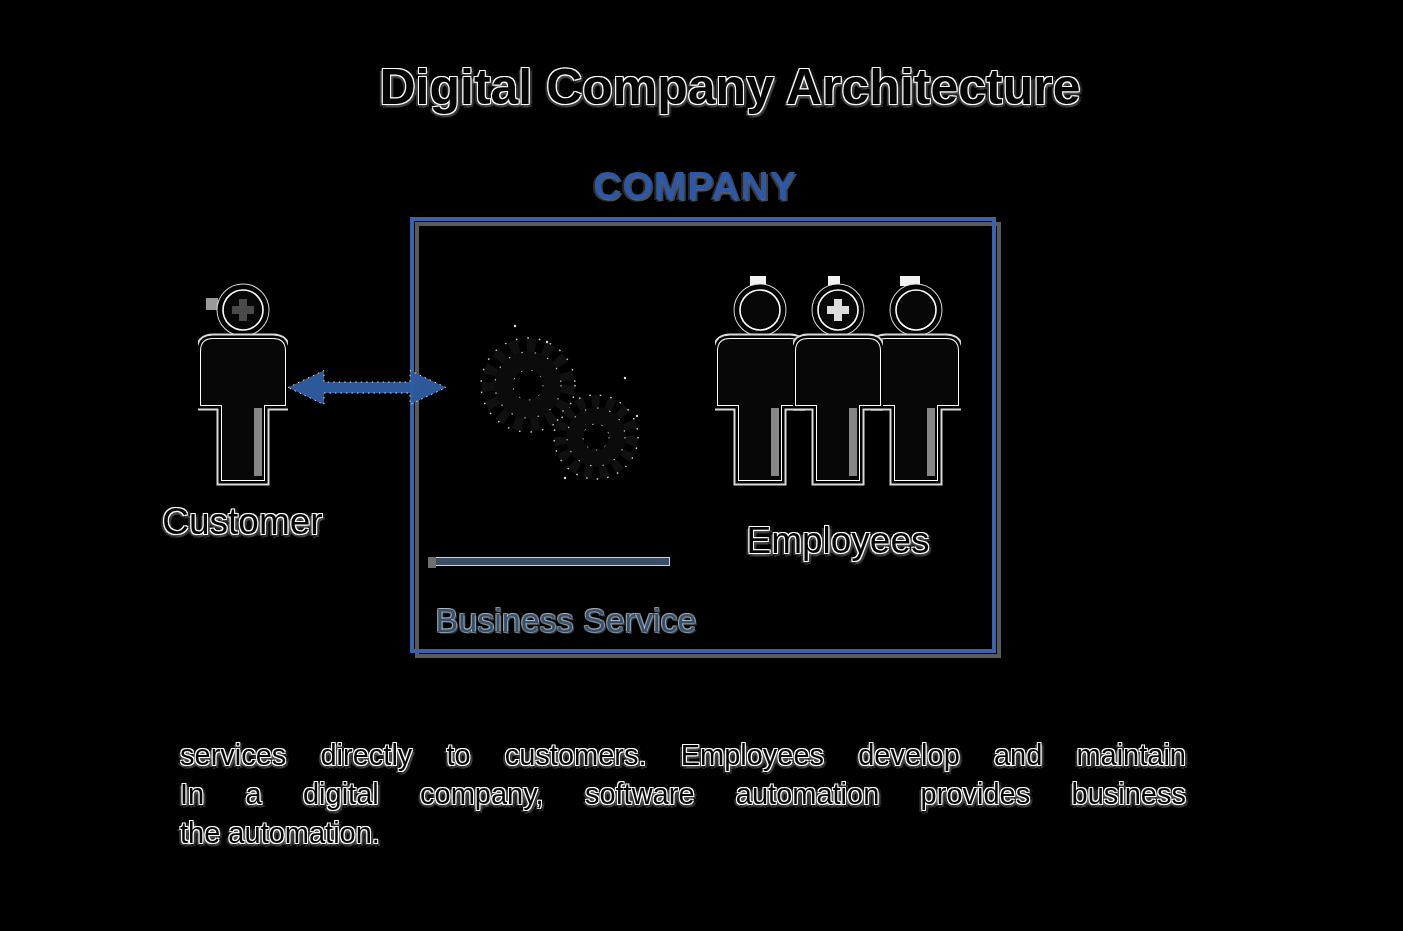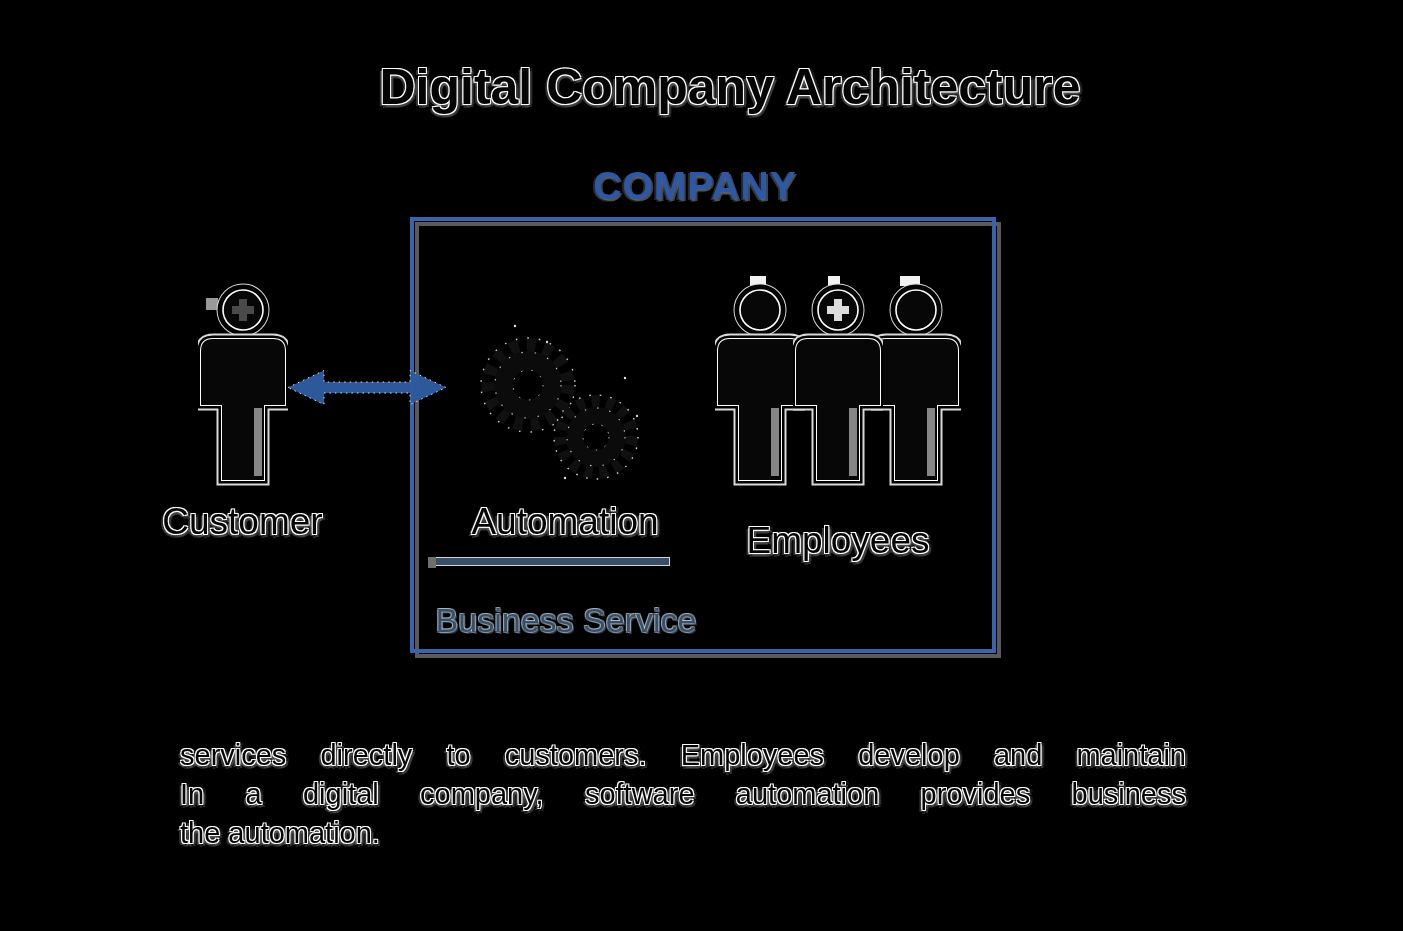--- a/index.html
+++ b/index.html
@@ -131,21 +131,20 @@
       <circle r="42" fill="none" stroke="#cfcfcf" stroke-width="1.4" stroke-dasharray="1.6 9"></circle>
       <circle r="29" fill="none" stroke="#c2c2c2" stroke-width="1.1" stroke-dasharray="1.5 11"></circle>
       <circle r="13" fill="#000" stroke="#bdbdbd" stroke-width="1" stroke-dasharray="1.5 8"></circle>
     </g>
     <circle cx="60" cy="18" r="1.2" fill="#e8e8e8"></circle>
     <circle cx="92" cy="34" r="1.2" fill="#dddddd"></circle>
     <circle cx="170" cy="70" r="1.2" fill="#e8e8e8"></circle>
     <circle cx="182" cy="108" r="1.2" fill="#d5d5d5"></circle>
     <circle cx="110" cy="170" r="1.2" fill="#e0e0e0"></circle>
   </svg>
-  <div class="node-label ink-outlined" style="left:430px;top:501px;width:270px;">Automation</div>
 
   <div class="bs-underline"></div>
   <div class="bs-label">Business Service</div>
 
   <div class="speck" style="left:750px;top:276px;width:16px;height:10px;"></div>
   <div class="speck" style="left:828px;top:276px;width:12px;height:12px;"></div>
   <div class="speck" style="left:900px;top:276px;width:20px;height:10px;"></div>
   <svg class="icon-svg" style="left:715px;top:277px;" width="90" height="210" viewBox="0 0 90 210">
     <use href="#person-shape"></use>
   </svg>

